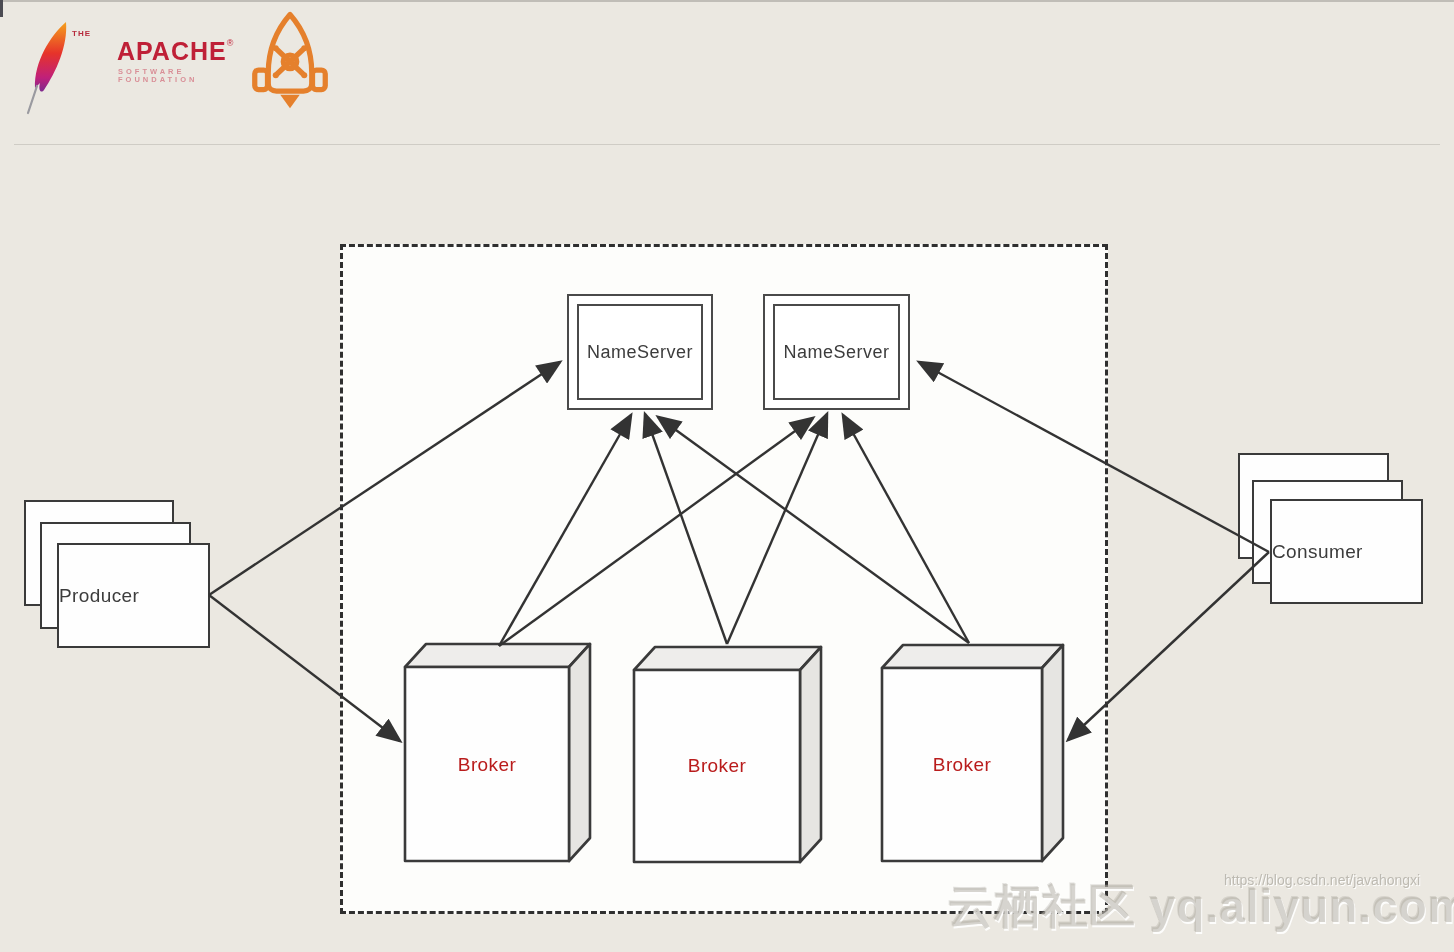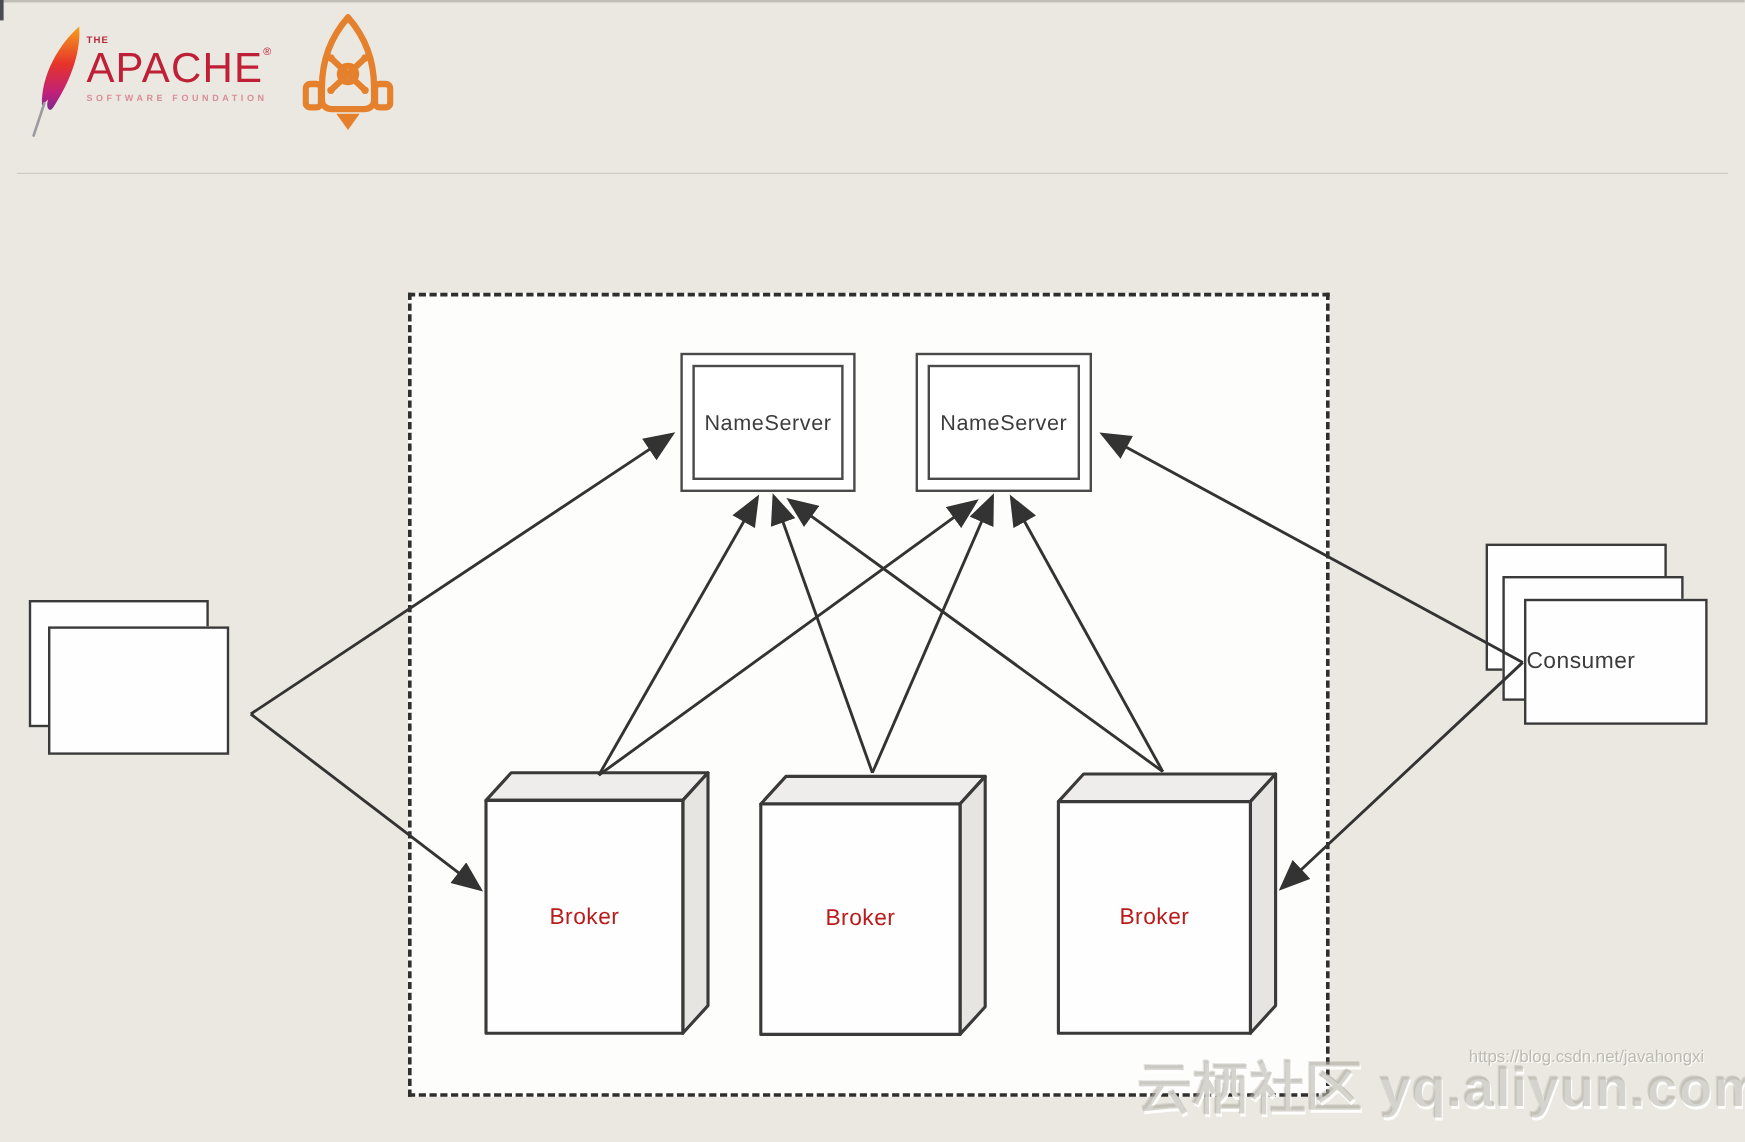--- a/index.html
+++ b/index.html
@@ -10,23 +10,23 @@
   }
   .stage{position:absolute;inset:0;}
 
   
   .edge-artifact{position:absolute;left:0;top:0;width:3px;height:17px;background:#4b4b52;}
   .top-edge{position:absolute;left:0;top:0;width:1454px;height:2px;background:rgba(140,138,132,.45);}
   .apache-logo{position:absolute;left:24px;top:18px;width:215px;height:100px;}
   .apache-feather{position:absolute;left:0;top:2px;}
   .apache-text{position:absolute;left:48px;top:12px;line-height:1;}
   .apache-the{font-size:8px;font-weight:bold;color:#b62a3c;letter-spacing:1px;display:block;margin-bottom:1px;}
-  .apache-name{font-size:35px;font-weight:normal;color:#bf2037;letter-spacing:1px;display:inline-block;}
+  .apache-name{font-size:25px;font-weight:bold;color:#bf2037;letter-spacing:1px;display:inline-block;margin-left:45px;}
   .apache-reg{font-size:9px;color:#bf2037;vertical-align:top;}
-  .apache-foundation{display:block;font-size:7.5px;font-weight:bold;color:#d98f97;letter-spacing:3px;margin-top:4px;}
+  .apache-foundation{display:block;font-size:7.5px;font-weight:bold;color:#d98f97;letter-spacing:3px;margin-top:4px;margin-left:46px;}
   .rocket-logo{position:absolute;left:252px;top:10px;}
   .page-title{
     position:absolute;left:376px;top:22px;
     font-family:"Liberation Serif", serif;font-weight:bold;
     font-size:50px;color:#cc2f2c;word-spacing:16px;letter-spacing:1px;
   }
   .header-divider{position:absolute;left:14px;top:144px;width:1426px;height:0;border-top:1px solid #cfccc5;}
 
   
   .cluster-box{
@@ -129,20 +129,23 @@
     </g>
   </svg>
 
   <div class="header-divider"></div>
 
   <div class="cluster-box"></div>
 
   <div class="stack producer-stack">
     <div class="card c-back"></div>
     <div class="card c-mid"></div>
+    <div class="card c-front">
+      <span class="stack-label">Producer</span>
+    </div>
   </div>
 
   <div class="stack consumer-stack">
     <div class="card c-back"></div>
     <div class="card c-mid"></div>
     <div class="card c-front">
       <span class="stack-label">Consumer</span>
     </div>
   </div>
 

